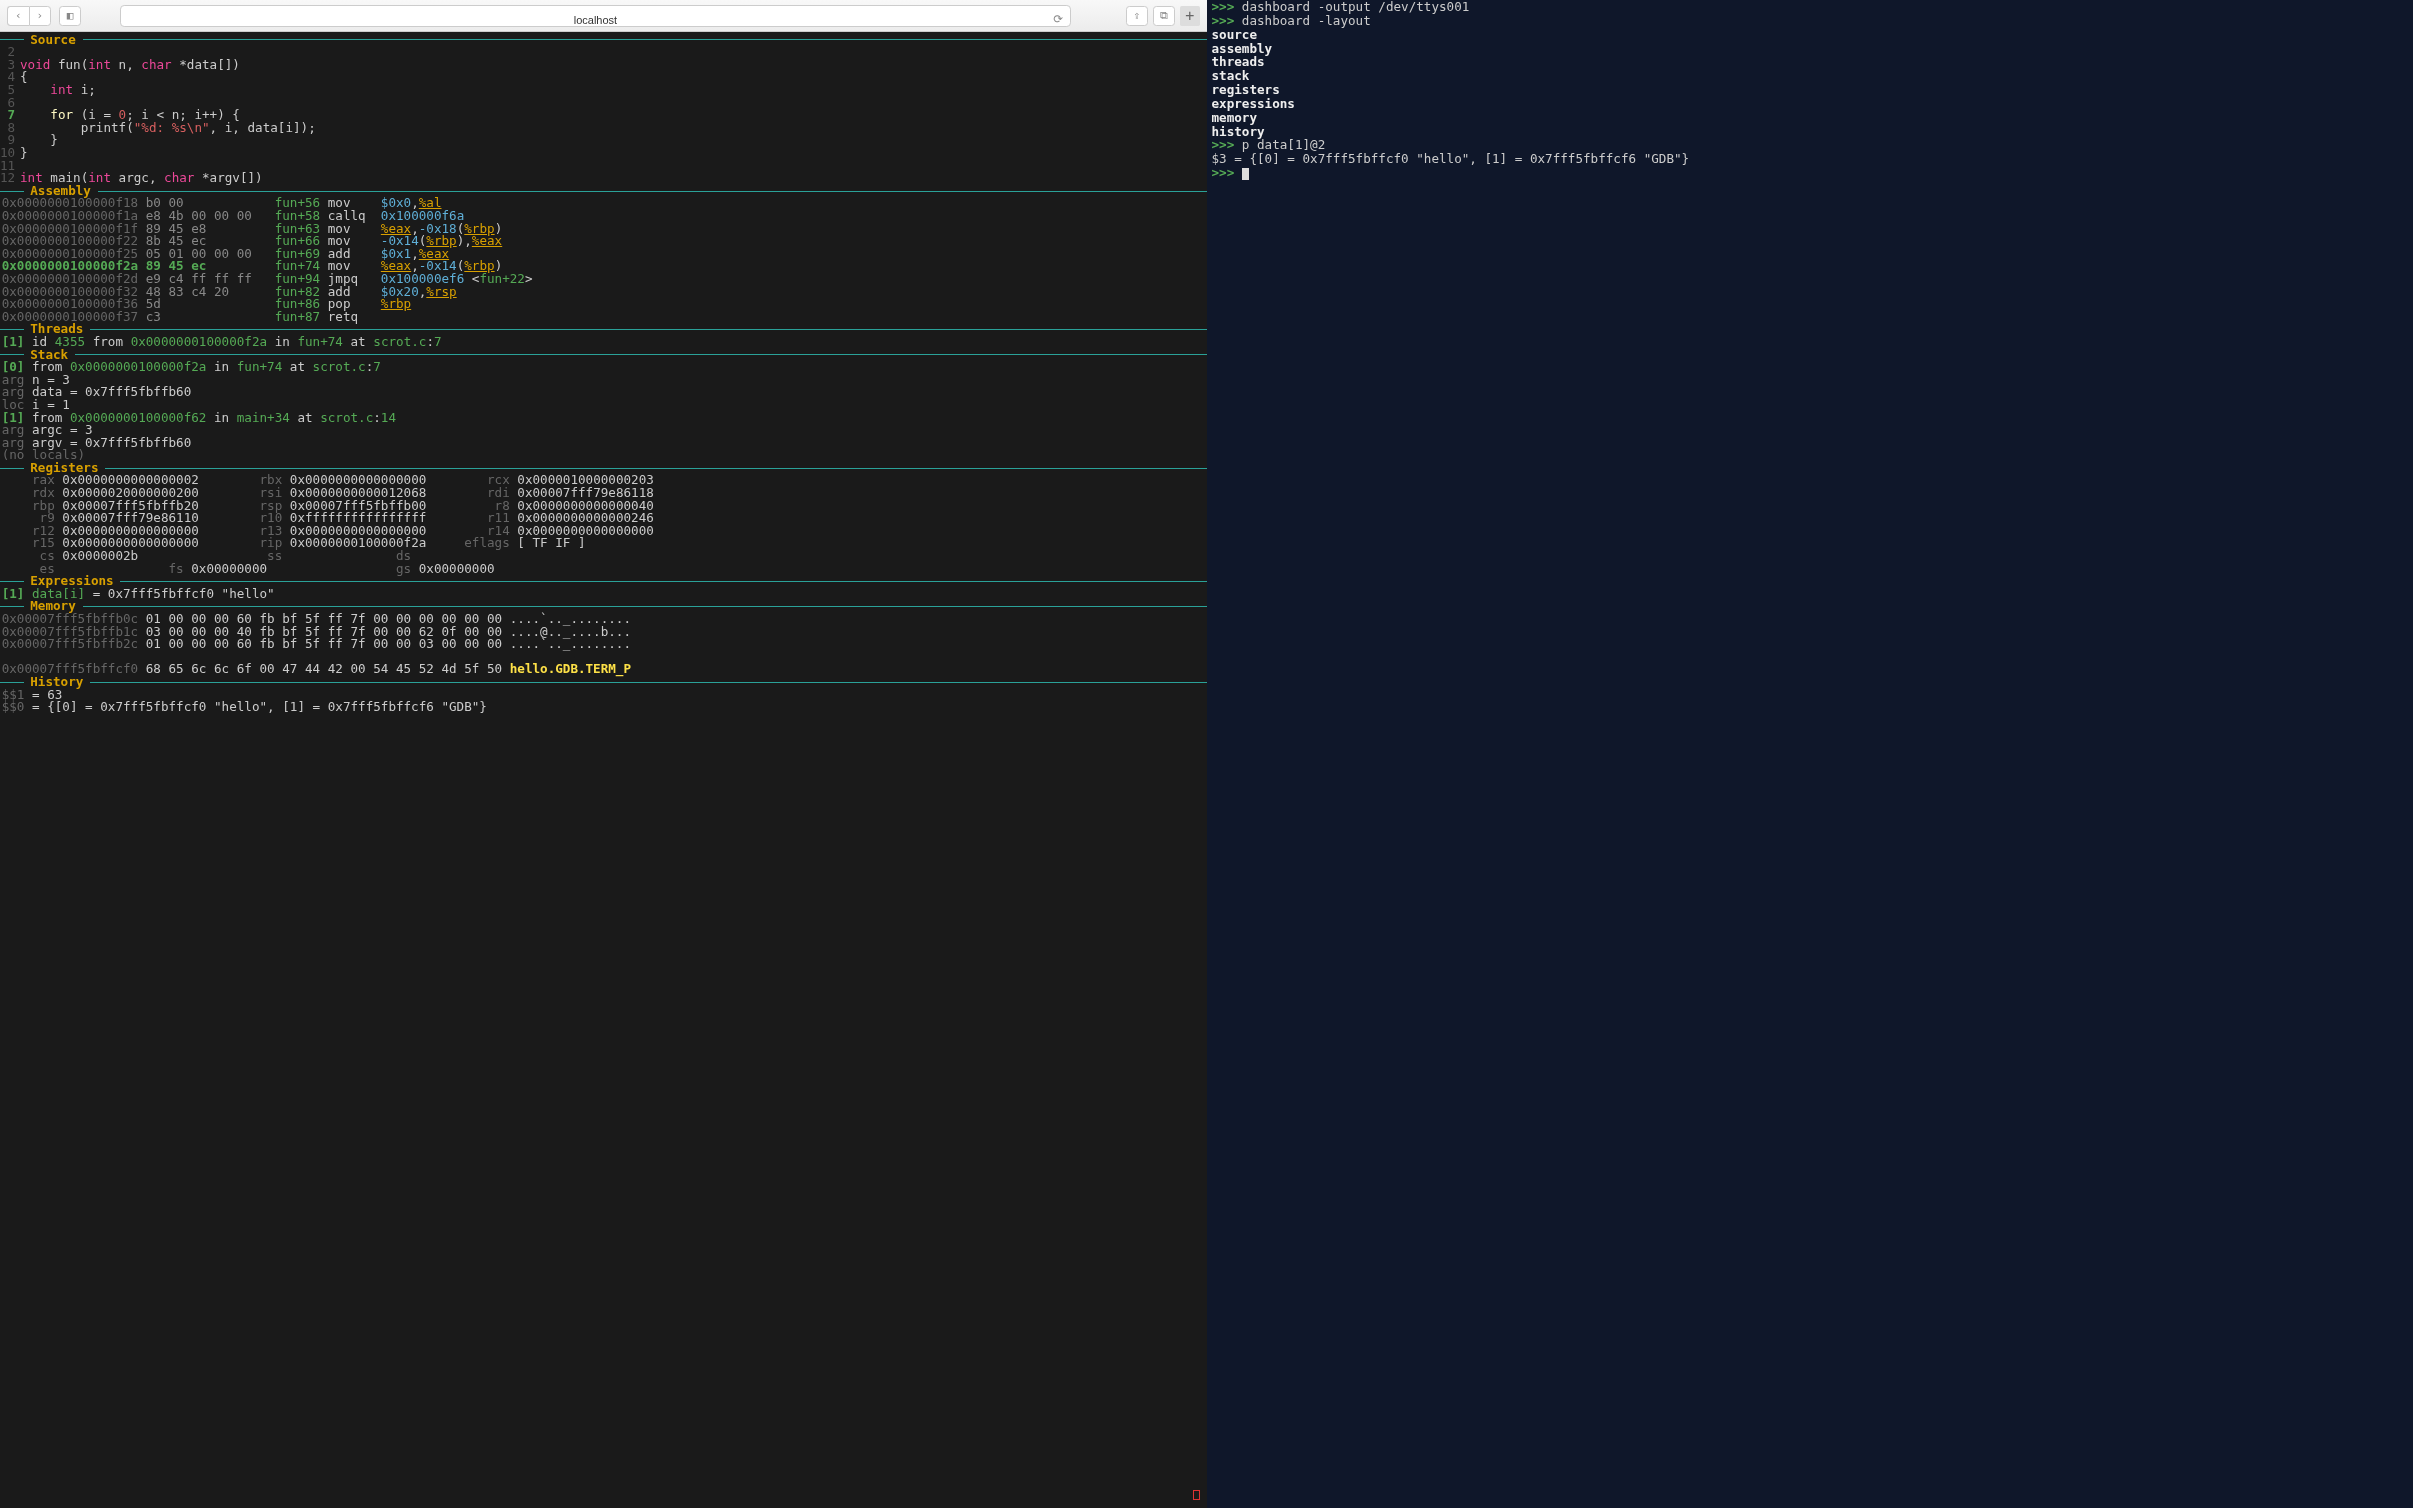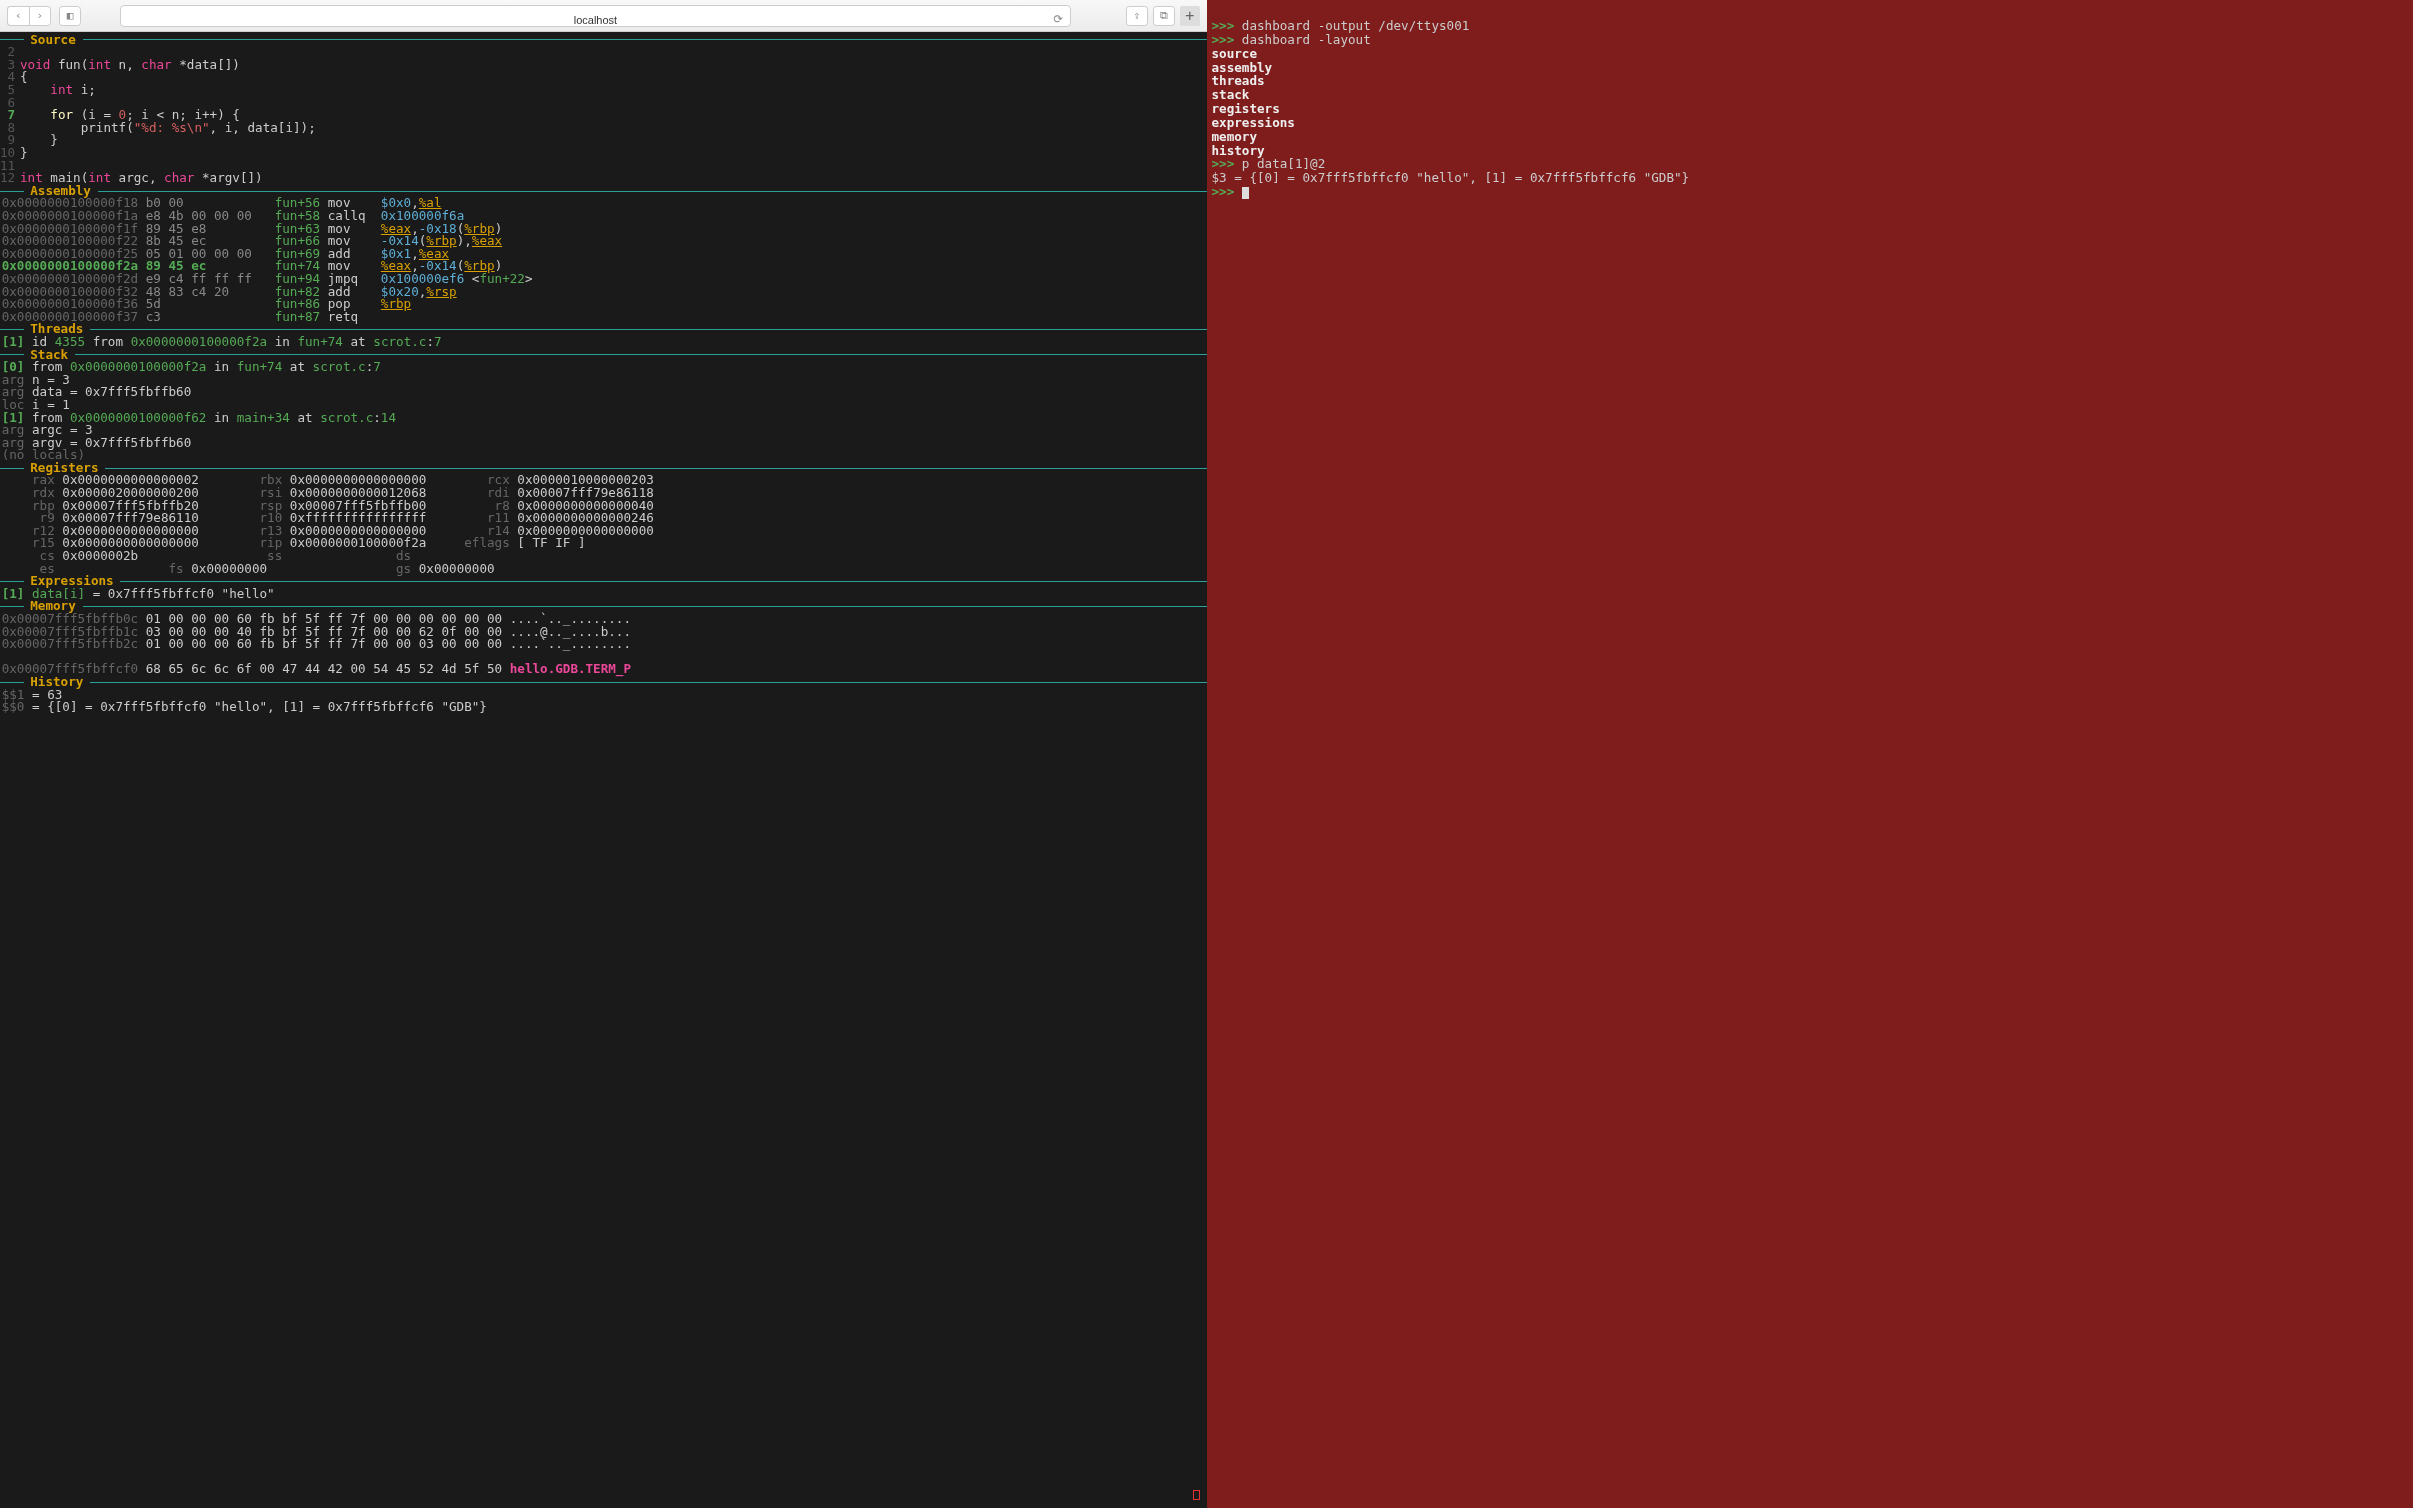--- a/index.html
+++ b/index.html
@@ -88,44 +88,44 @@
   .c-addr { color: #666; }
   .c-addr-hl { color: #5a5; font-weight: bold; }
   .c-hex { color: #888; }
   .c-hex-hl { color: #5a5; font-weight: bold; }
   .c-sym { color: #5a5; }
   .c-mnem { color: #ccc; }
   .c-reg { color: #d8a000; text-decoration: underline; }
   .c-val { color: #5fafd7; }
   .c-idx { color: #5a5; font-weight: bold; }
   .c-lbl { color: #666; }
-  .c-white { color: #ec4899; font-weight: bold; }
+  .c-white { color: #fde047; font-weight: bold; }
   
   .asm-line, .reg-line, .thr-line, .stk-line, .mem-line, .exp-line, .hist-line {
     white-space: pre;
     padding-left: 1.7px;
   }
   
   .red-box {
     position: absolute;
     right: 6.7px;
     bottom: 8.4px;
     width: 6.7px; height: 10px;
     border: 0.8px solid #d33;
   }
   
   .right-pane {
     width: 50%;
     height: 100%;
-    background: #7f1d1d;
+    background: #0f172a;
     color: #ccc;
     font-family: "Menlo", "Consolas", monospace;
     font-size: 12.6px;
     line-height: 1.1;
-    padding: 19px 5px;
+    padding: 0 5px;
   }
   .prompt { color: #5a5; font-weight: bold; }
   .cmd { color: #ccc; }
   .layout-item { color: #eee; font-weight: bold; }
   .cursor { display: inline-block; width: 7.5px; height: 12.6px; background: #ddd; vertical-align: text-bottom; }
 </style>
 </head>
 <body>
 
 <div class="app" style="transform: scale(1);">

